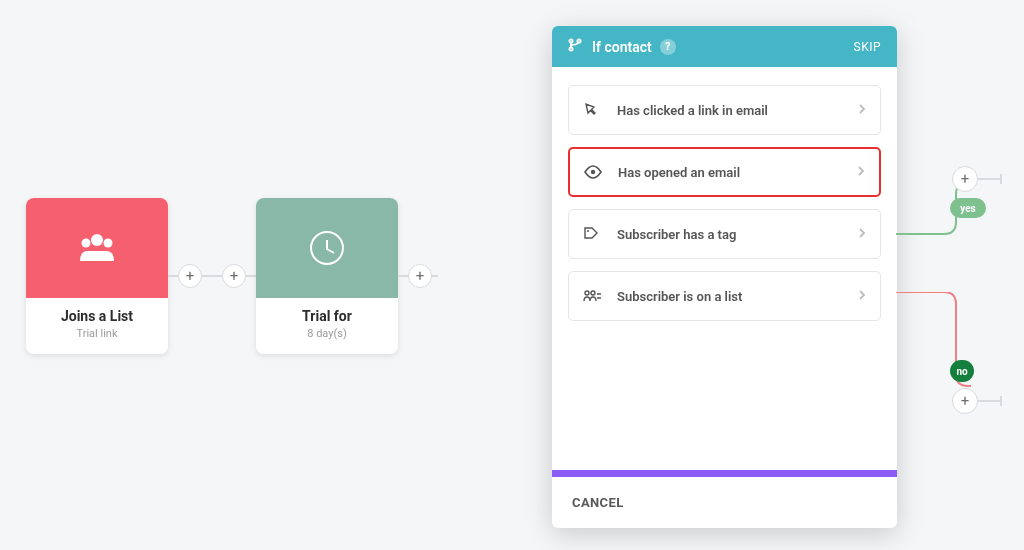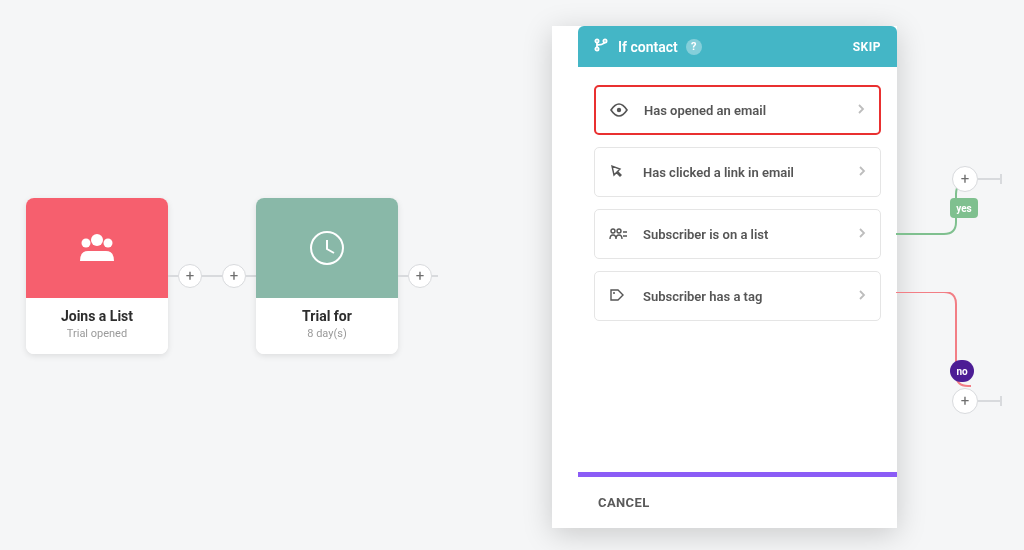--- a/index.html
+++ b/index.html
@@ -79,26 +79,25 @@
     cursor: pointer;
   }
 
   
   .modal {
     position: absolute;
     top: 26px;
     left: 552px;
     width: 345px;
     background: #fff;
-    border-radius: 0;
+    border-radius: 6px;
     box-shadow: 0 6px 28px rgba(0,0,0,0.18);
     display: flex;
     flex-direction: column;
     height: 502px;
-    padding-left: 26px;
   }
   .modal-header {
     background: #44b6c6;
     color: #fff;
     padding: 12px 16px;
     border-radius: 6px 6px 0 0;
     display: flex;
     align-items: center;
     font-size: 14px;
     font-weight: 600;
@@ -112,21 +111,21 @@
     background: rgba(255,255,255,0.35);
     display: inline-flex;
     align-items: center;
     justify-content: center;
     font-size: 11px;
     font-weight: 700;
     cursor: pointer;
   }
   .modal-header .skip {
     margin-left: auto;
-    font-weight: 700;
+    font-weight: 400;
     font-size: 12px;
     letter-spacing: 0.5px;
     cursor: pointer;
   }
 
   .modal-body {
     padding: 18px 16px 0 16px;
     flex: 1;
   }
   .option-item {
@@ -151,21 +150,21 @@
     align-items: center;
     justify-content: flex-start;
     margin-right: 10px;
   }
   .option-item .chevron {
     margin-left: auto;
     color: #bdbdbd;
   }
 
   .modal-footer {
-    border-top: 5px solid #8b5cf6;
+    border-top: 7px solid #8b5cf6;
     padding: 18px 20px;
     font-size: 13px;
     font-weight: 700;
     color: #5a5a5a;
     letter-spacing: 0.4px;
   }
   .modal-footer span { cursor: pointer; }
 
   
   .branch-yes-line {
@@ -180,33 +179,33 @@
     position: absolute;
     top: 292px;
     left: 896px;
     width: 75px;
     height: 95px;
     pointer-events: none;
   }
   .yes-badge, .no-badge {
     position: absolute;
     left: 950px;
-    width: 28px;
+    width: 36px;
     height: 20px;
-    border-radius: 4px;
+    border-radius: 10px;
     color: #fff;
     font-size: 10px;
     font-weight: 700;
     display: flex;
     align-items: center;
     justify-content: center;
     z-index: 2;
   }
   .yes-badge { top: 198px; background: #7fc08f; }
-  .no-badge  { top: 360px; background: #4c1d95; height: 22px; width: 24px; border-radius: 11px; }
+  .no-badge  { top: 360px; background: #15803d; height: 22px; width: 24px; border-radius: 11px; }
 
   .mini-add {
     position: absolute;
     width: 26px;
     height: 26px;
     border-radius: 50%;
     background: #fff;
     border: 1px solid #d8dadd;
     color: #6e6e6e;
     font-size: 15px;
@@ -248,21 +247,21 @@
     <div class="card-top">
       <svg width="42" height="34" viewBox="0 0 42 34">
         <circle cx="21" cy="9" r="6" fill="#fff" stroke="none"></circle>
         <circle cx="10" cy="12" r="4.5" fill="#fff" stroke="none"></circle>
         <circle cx="32" cy="12" r="4.5" fill="#fff" stroke="none"></circle>
         <path d="M4 30 Q4 20 12 20 L30 20 Q38 20 38 30 Z" fill="#fff" stroke="none"></path>
       </svg>
     </div>
     <div class="card-bottom">
       <div class="title">Joins a List</div>
-      <div class="sub">Trial opened</div>
+      <div class="sub">Trial link</div>
     </div>
   </div>
 
   <div class="connector">
     <div class="line-h"></div>
     <div class="add-btn">+</div>
     <div class="line-h"></div>
   </div>
 
 
@@ -303,42 +302,57 @@
         <path d="M3 4.6 L3 9.4 M3 7 Q8 7 11 4.6"></path>
       </svg>
     </span>
     <span>If contact</span>
     <span class="help-circle">?</span>
     <span class="skip">SKIP</span>
   </div>
 
   <div class="modal-body">
 
+    <div class="option-item">
+      <span class="opt-icon">
+        <svg width="16" height="16" viewBox="0 0 16 16" stroke="#555" stroke-width="1.4" fill="none">
+          <path d="M3 2 L5 11 L7.5 8.5 L11 12 L12 11 L8.5 7.5 L11 5 Z"></path>
+        </svg>
+      </span>
+      <span>Has clicked a link in email</span>
+      <span class="chevron">
+        <svg width="8" height="12" viewBox="0 0 8 12" stroke="#bdbdbd" stroke-width="1.8" fill="none">
+            <path d="M2 2 L6 6 L2 10"></path>
+          </svg>
+      </span>
+    </div>
+
     <div class="option-item highlight">
       <span class="opt-icon">
         <svg width="18" height="14" viewBox="0 0 18 14" stroke="#555" stroke-width="1.6" fill="none">
           <path d="M1 7 Q5 1 9 1 Q13 1 17 7 Q13 13 9 13 Q5 13 1 7 Z"></path>
           <circle cx="9" cy="7" r="2.2" fill="#555" stroke="none"></circle>
         </svg>
       </span>
       <span>Has opened an email</span>
       <span class="chevron">
         <svg width="8" height="12" viewBox="0 0 8 12" stroke="#bdbdbd" stroke-width="1.8" fill="none">
             <path d="M2 2 L6 6 L2 10"></path>
           </svg>
       </span>
     </div>
 
     <div class="option-item">
       <span class="opt-icon">
         <svg width="16" height="16" viewBox="0 0 16 16" stroke="#555" stroke-width="1.4" fill="none">
-          <path d="M3 2 L5 11 L7.5 8.5 L11 12 L12 11 L8.5 7.5 L11 5 Z"></path>
+          <path d="M2 2 L9 2 L14 7 L9 12 L2 12 Z"></path>
+          <circle cx="5" cy="5" r="1" fill="#555" stroke="none"></circle>
         </svg>
       </span>
-      <span>Has clicked a link in email</span>
+      <span>Subscriber has a tag</span>
       <span class="chevron">
         <svg width="8" height="12" viewBox="0 0 8 12" stroke="#bdbdbd" stroke-width="1.8" fill="none">
             <path d="M2 2 L6 6 L2 10"></path>
           </svg>
       </span>
     </div>
 
     <div class="option-item">
       <span class="opt-icon">
         <svg width="18" height="14" viewBox="0 0 18 14" stroke="#555" stroke-width="1.4" fill="none">
@@ -349,35 +363,20 @@
         </svg>
       </span>
       <span>Subscriber is on a list</span>
       <span class="chevron">
         <svg width="8" height="12" viewBox="0 0 8 12" stroke="#bdbdbd" stroke-width="1.8" fill="none">
             <path d="M2 2 L6 6 L2 10"></path>
           </svg>
       </span>
     </div>
 
-    <div class="option-item">
-      <span class="opt-icon">
-        <svg width="16" height="16" viewBox="0 0 16 16" stroke="#555" stroke-width="1.4" fill="none">
-          <path d="M2 2 L9 2 L14 7 L9 12 L2 12 Z"></path>
-          <circle cx="5" cy="5" r="1" fill="#555" stroke="none"></circle>
-        </svg>
-      </span>
-      <span>Subscriber has a tag</span>
-      <span class="chevron">
-        <svg width="8" height="12" viewBox="0 0 8 12" stroke="#bdbdbd" stroke-width="1.8" fill="none">
-            <path d="M2 2 L6 6 L2 10"></path>
-          </svg>
-      </span>
-    </div>
-
 
   </div>
 
   <div class="modal-footer">
     <span>CANCEL</span>
   </div>
 </div>
 
 <svg class="branch-yes-line">
   <path d="M0 58 L48 58 Q60 58 60 46 L60 18 Q60 6 72 6 L75 6" stroke="#7fc08f" stroke-width="2" fill="none"></path>

